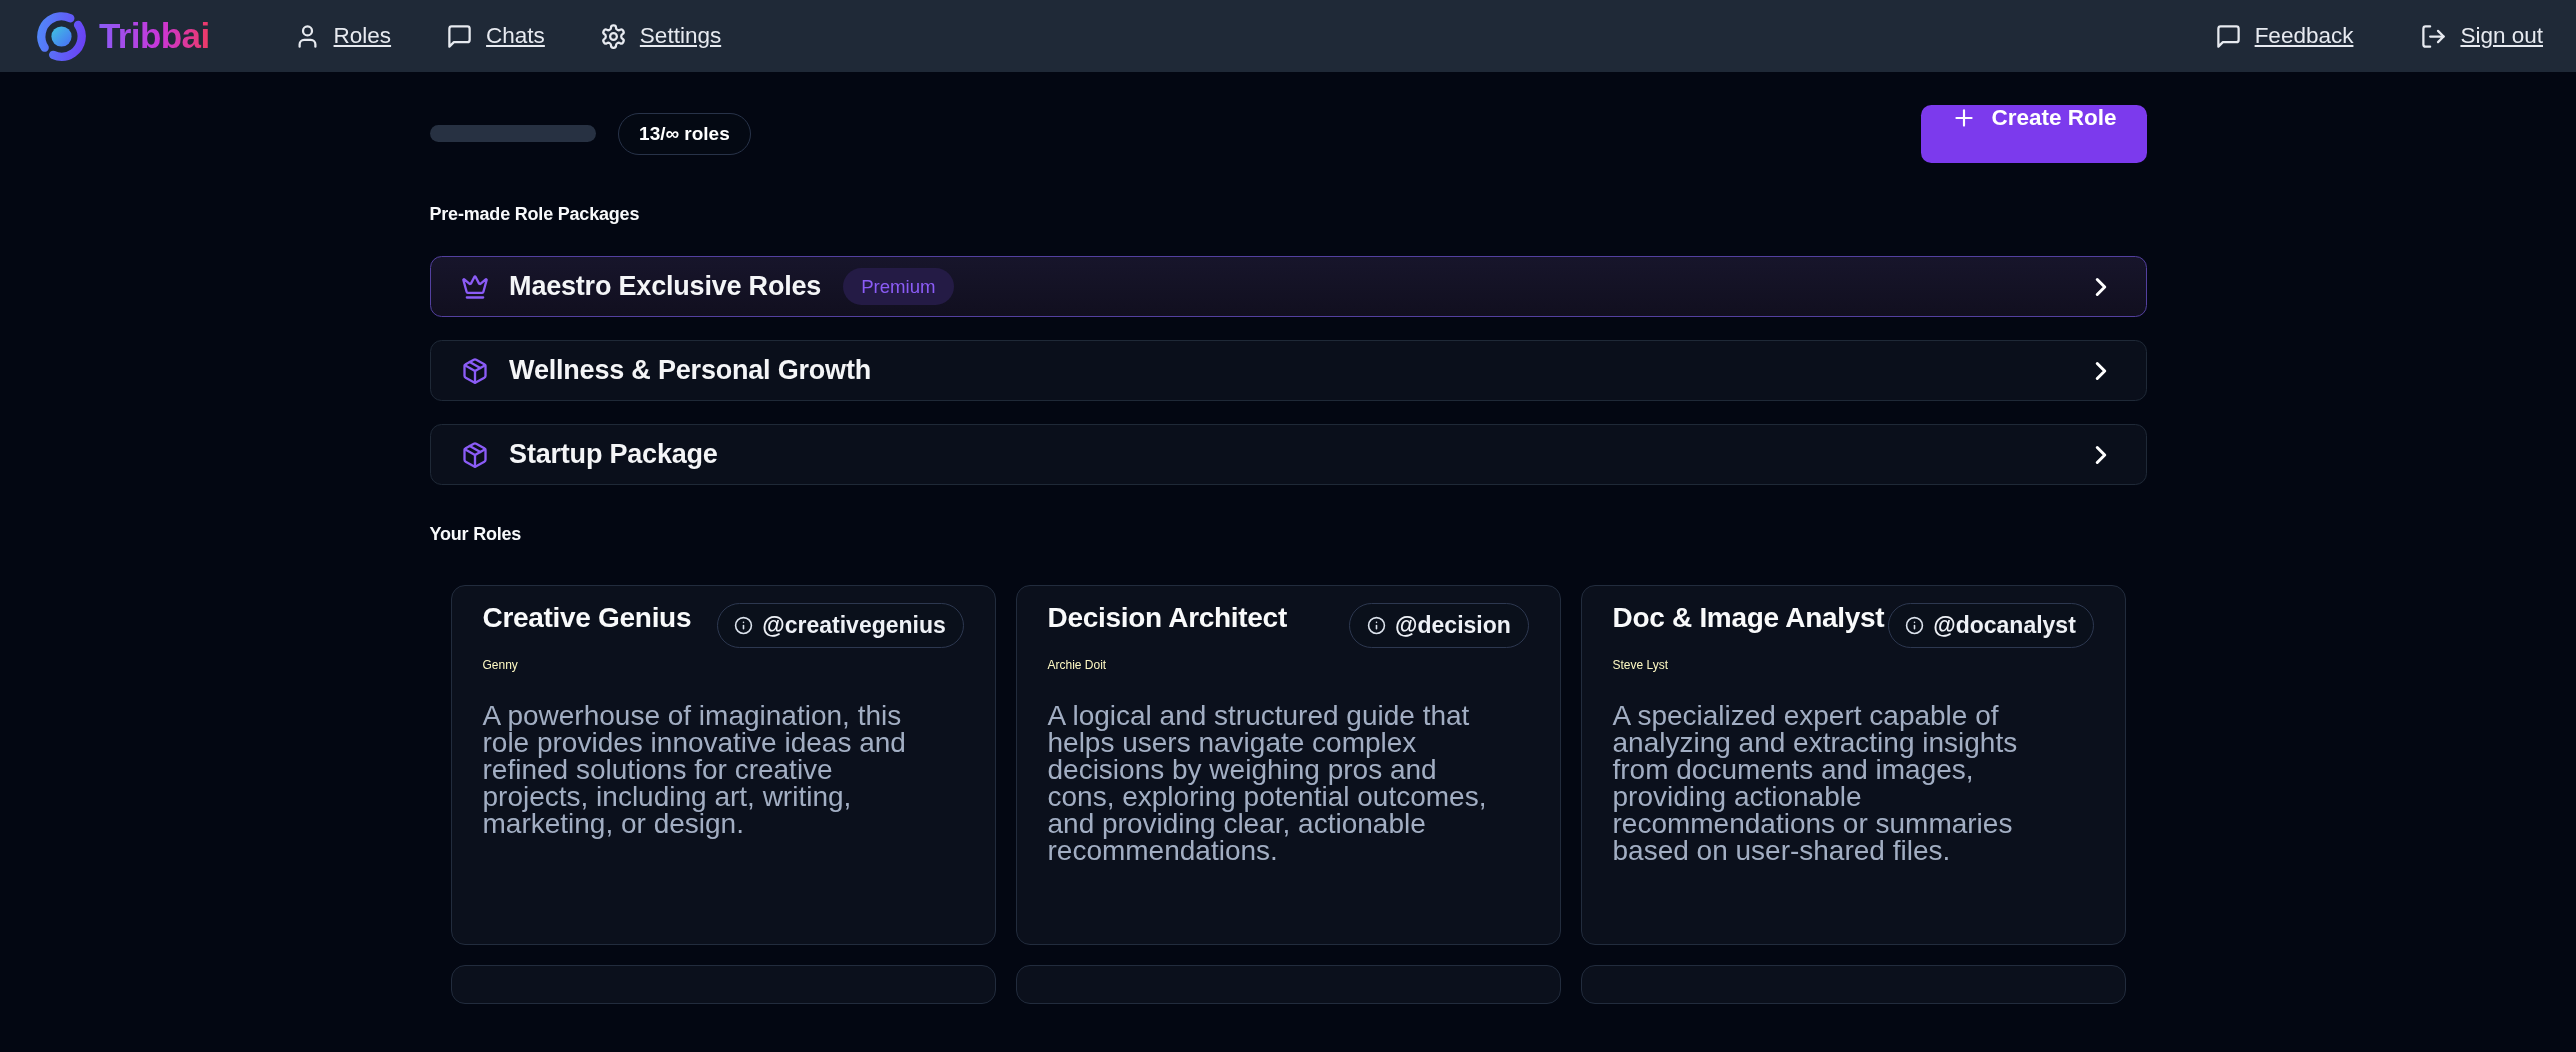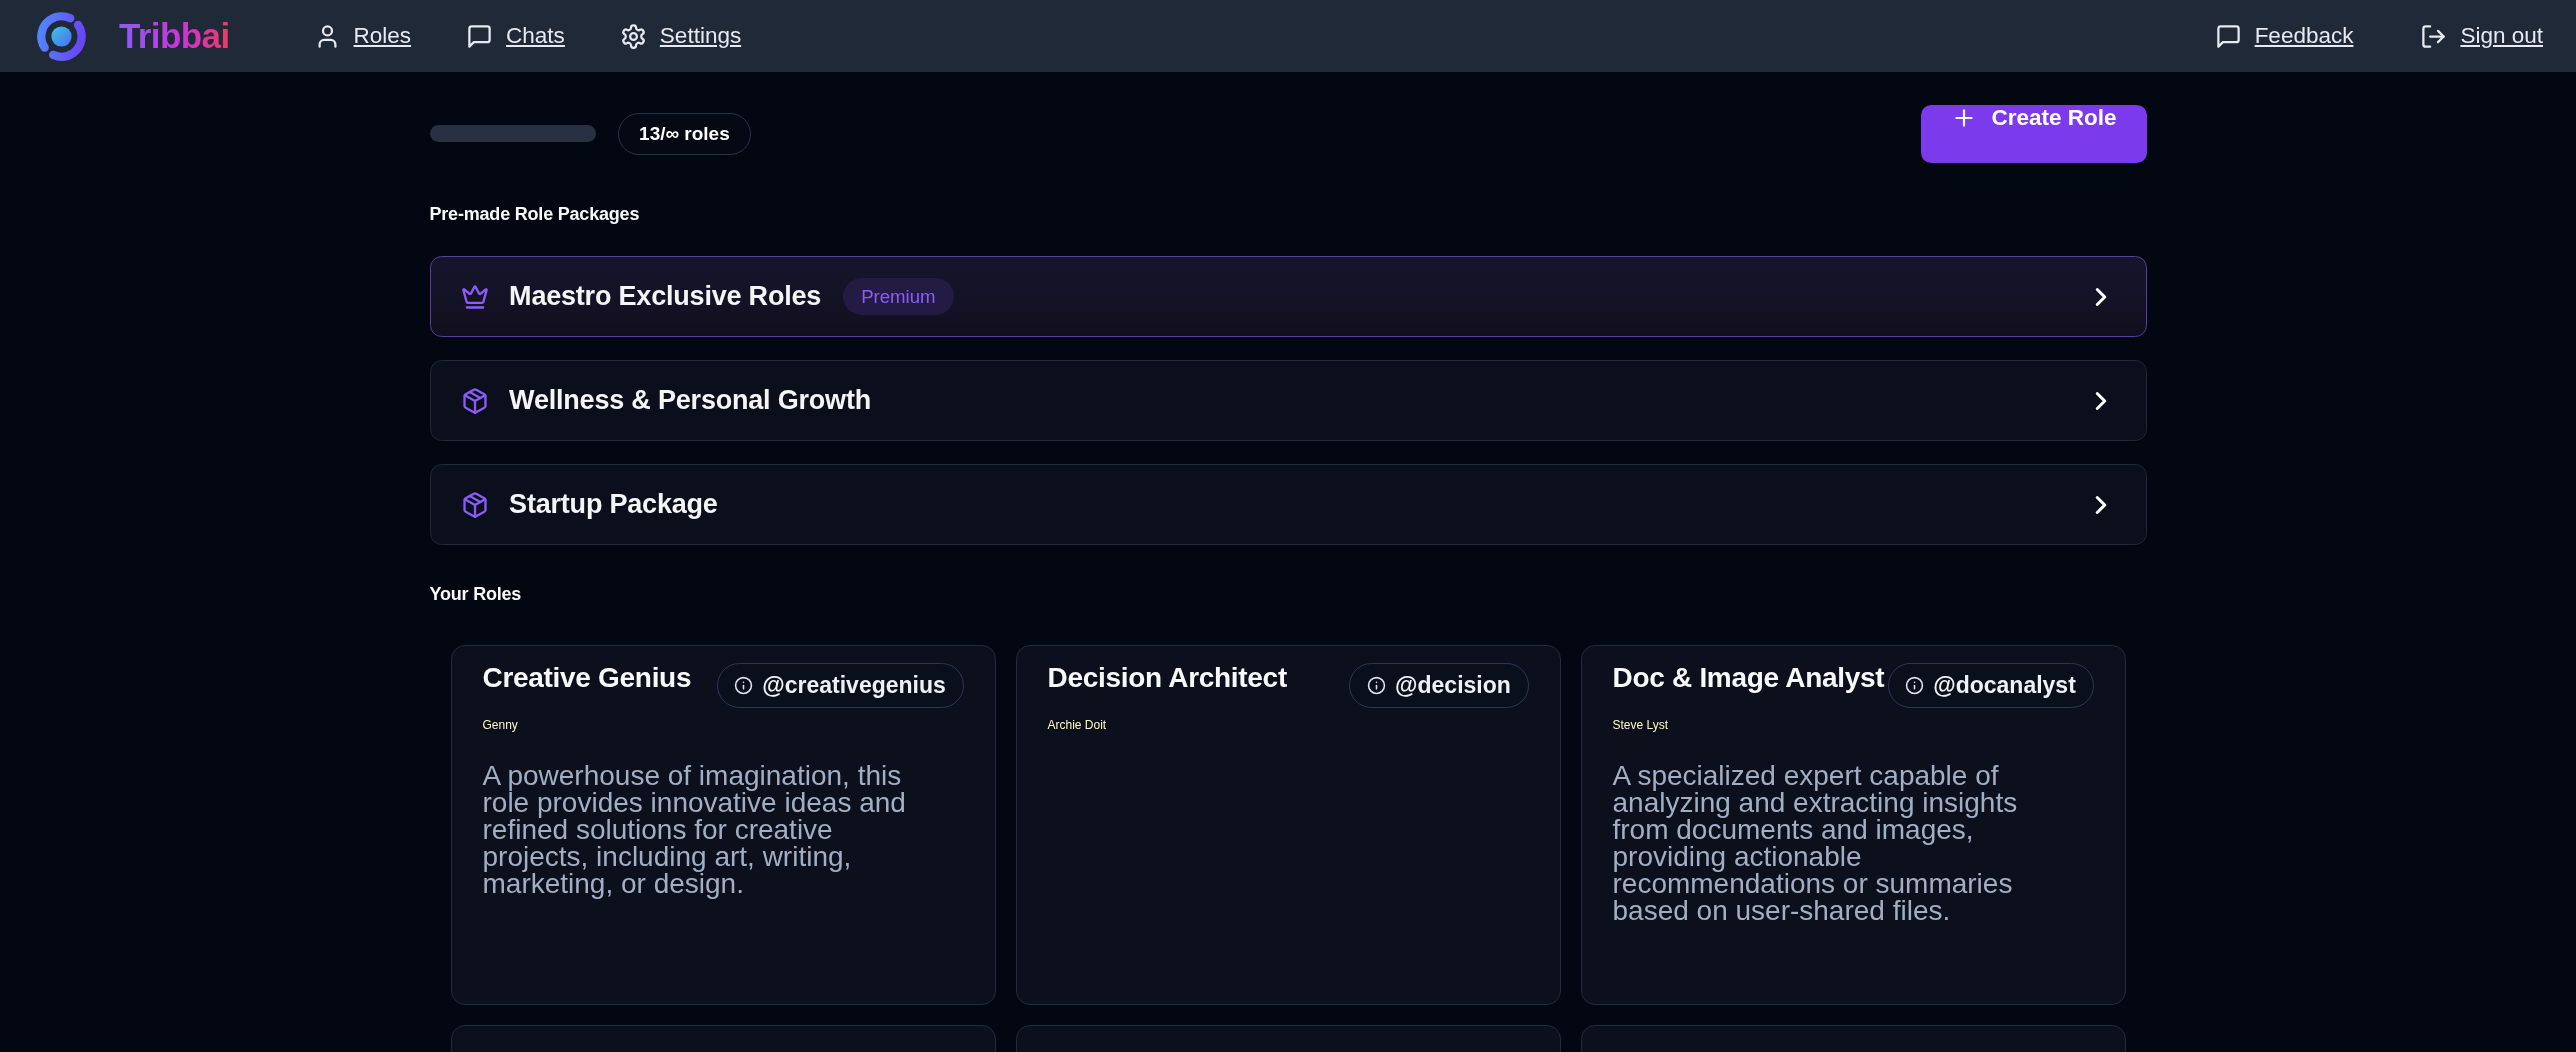--- a/index.html
+++ b/index.html
@@ -10,21 +10,21 @@
     color:#f3f4f6;
     -webkit-font-smoothing:antialiased;
   }
 
   
   .topnav {
     height:72px; background:#1f2937;
     display:flex; align-items:center;
     padding:0 33px;
   }
-  .brand { display:flex; align-items:center; gap:29px; margin-right:84px; cursor:pointer; }
+  .brand { display:flex; align-items:center; gap:9px; margin-right:84px; cursor:pointer; }
   .brand svg { width:57px; height:57px; display:block; }
   .brand-name {
     font-size:35px; font-weight:800; letter-spacing:-0.6px;
     background:linear-gradient(90deg,#8b5cf6 0%,#c936d8 55%,#ee3a63 100%);
     -webkit-background-clip:text; background-clip:text; color:transparent;
   }
   .nav-links { display:flex; align-items:center; gap:55px; }
   .nav-link {
     display:flex; align-items:center; gap:13px;
     font-size:22.5px; font-weight:500; color:#e7eaf0; cursor:pointer;text-decoration:underline;
@@ -50,21 +50,21 @@
     display:flex; align-items:flex-start; gap:14px;
     font-size:22.5px; font-weight:600; font-family:inherit;
   }
   .create-btn svg { width:26px; height:26px; stroke:#ffffff; }
 
   .section-title { margin-top:39px; font-size:18px; font-weight:700; color:#f8f9fb; letter-spacing:-0.2px; }
 
   
   .pkg-list { margin-top:31px; display:flex; flex-direction:column; gap:23px; }
   .pkg-row {
-    height:81px; border-radius:11.6px; cursor:pointer;
+    height:61px; border-radius:11.6px; cursor:pointer;
     border:1.3px solid #1f2937; background:#0a0f1b;
     display:flex; align-items:center; padding:0 30px;
   }
   .pkg-row.premium {
     border:1.3px solid #53409f;
     background:linear-gradient(180deg,#17152b 0%,#110f1f 100%);
   }
   .pkg-icon { width:28px; height:28px; stroke:#8b5cf6; flex-shrink:0; }
   .pkg-title { margin-left:20.6px; font-size:27px; font-weight:600; color:#f4f5f7; letter-spacing:-0.2px; }
   .premium-pill {
@@ -246,20 +246,21 @@
         <div class="handle-pill">
           <svg class="icon" viewBox="0 0 24 24">
             <circle cx="12" cy="12" r="10"></circle>
               <path d="M12 16v-4"></path>
               <path d="M12 8h.01"></path>
           </svg>
           <span>@decision</span>
         </div>
       </div>
       <div class="role-subtitle">Archie Doit</div>
+      <p class="role-desc">A logical and structured guide that helps users navigate complex decisions by weighing pros and cons, exploring potential outcomes, and providing clear, actionable recommendations.</p>
     </div>
 
     <div class="role-card">
       <div class="card-head">
         <div class="role-title">Doc &amp; Image Analyst</div>
         <div class="handle-pill">
           <svg class="icon" viewBox="0 0 24 24">
             <circle cx="12" cy="12" r="10"></circle>
               <path d="M12 16v-4"></path>
               <path d="M12 8h.01"></path>

